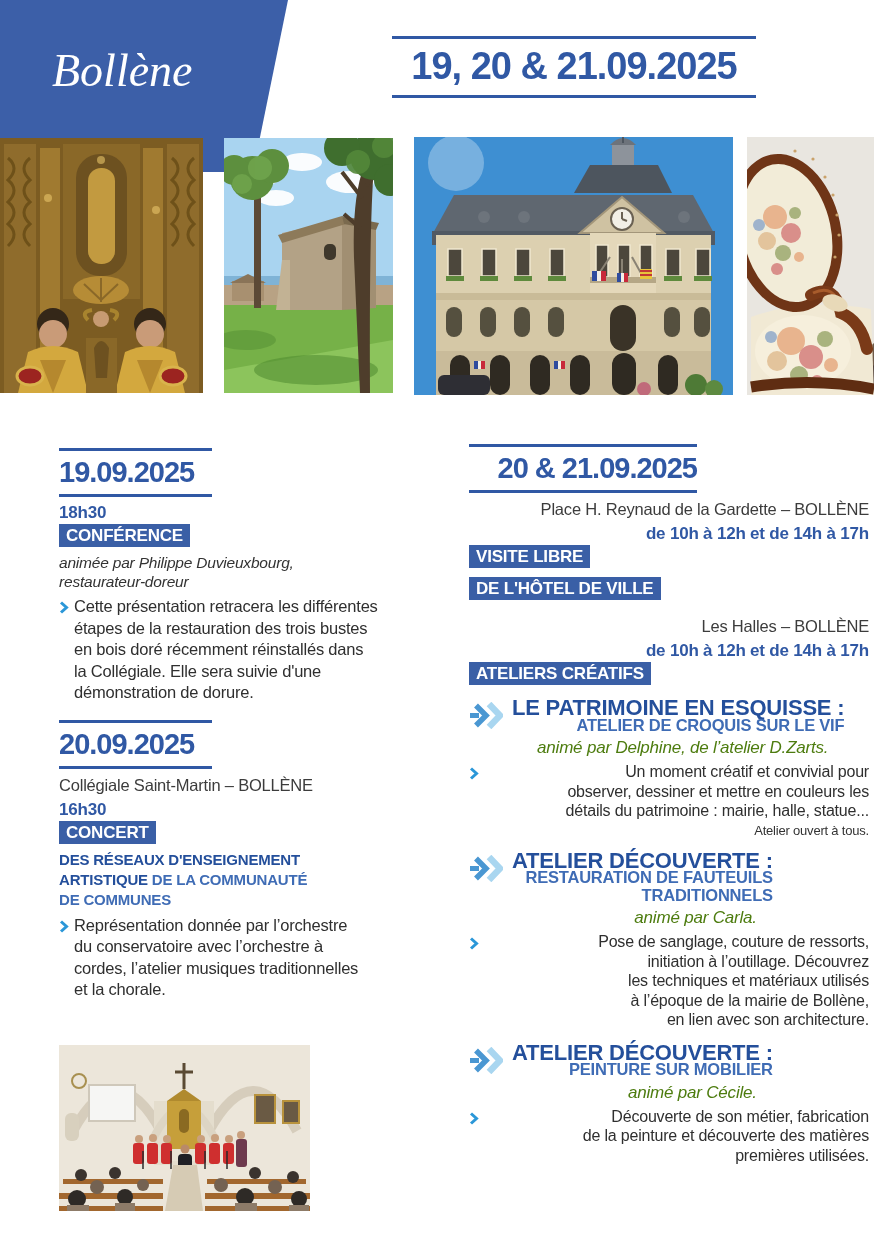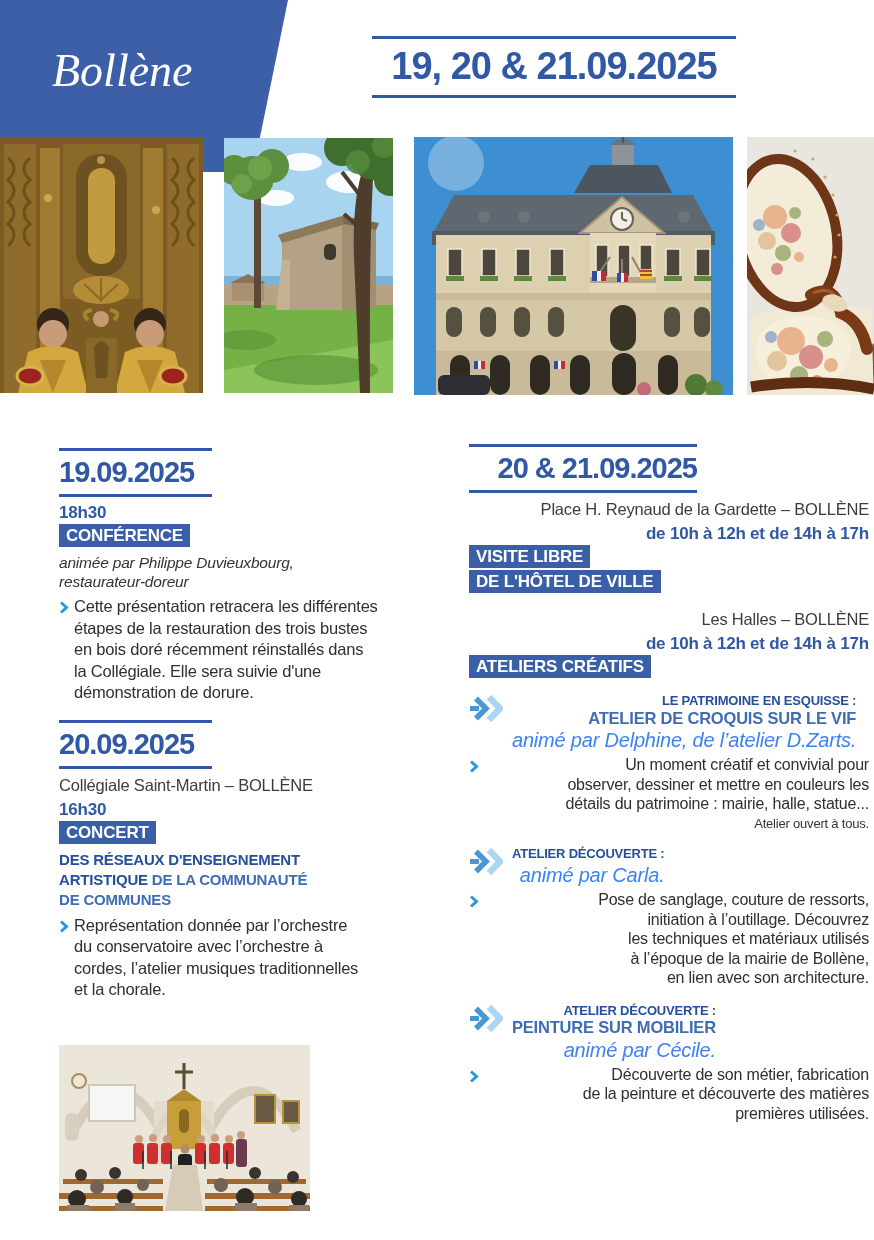--- a/index.html
+++ b/index.html
@@ -5,21 +5,21 @@
   html,body{margin:0;padding:0;background:#fff;}
   .page{position:relative;width:874px;height:1240px;background:#ffffff;overflow:hidden;
         font-family:"Liberation Sans",sans-serif;letter-spacing:-0.2px;color:#353535;}
 
   
   .banner{position:absolute;left:0;top:0;width:288px;height:172px;background:#3c5fa8;
           clip-path:polygon(0 0,100% 0,87.8% 100%,0 100%);}
   .banner .city{position:absolute;left:52px;top:44px;color:#ffffff;
                 font-family:"Liberation Serif",serif;font-style:italic;font-size:46px;letter-spacing:0;}
 
-  .date-top{position:absolute;left:372px;top:36px;width:364px;text-align:center;
+  .date-top{position:absolute;left:392px;top:36px;width:364px;text-align:center;
             border-top:3px solid #3058a4;border-bottom:3px solid #3058a4;
             padding:8px 0 10px;color:#3058a4;font-size:38px;font-weight:bold;
             letter-spacing:-1px;line-height:38px;}
 
   
   .photo{position:absolute;overflow:hidden;}
   .photo svg{display:block;}
   .p1{left:0;top:138;}   .p1{left:0px;top:138px;width:203px;height:255px;}
   .p2{left:224px;top:138px;width:169px;height:255px;}
   .p3{left:414px;top:137px;width:319px;height:258px;}
@@ -32,40 +32,40 @@
 
   .date-h{width:153px;border-top:3px solid #3058a4;border-bottom:3px solid #3058a4;
           padding:6px 0 7px;margin:4px 0 0;font-size:29px;font-weight:bold;color:#3058a4;
           letter-spacing:-1px;line-height:30px;}
   .date-h.wide{width:228px;}
 
   .location{margin:8px 0 0;font-size:16.5px;color:#3c3c3c;line-height:17px;}
   .time{margin:7px 0 0;font-size:17px;font-weight:bold;color:#3058a4;line-height:17px;}
   .badge-line{display:table;background:#3a5fa6;color:#ffffff;font-weight:bold;
               font-size:17px;line-height:17px;padding:3px 7px;margin:3px 0 0;}
-  .badge-line + .badge-line{margin-top:2px;}
+  .badge-line + .badge-line{margin-top:9px;}
   .host{margin:6px 0 0;font-style:italic;font-size:15.5px;color:#333333;line-height:19px;}
   .multiline{white-space:pre-line;}
 
   .para{display:flex;margin:5px 0 0;font-size:16.5px;line-height:21.5px;color:#2f2f2f;}
   .col-right .para{font-size:16px;line-height:19.5px;}
   .para .chev{flex:0 0 10px;margin:5px 5px 0 0;}
   .para .ptext{flex:1;}
 
   .subtitle{margin:6px 0 0;font-size:15px;font-weight:bold;line-height:20px;}
   .sub-strong{color:#244f9b;white-space:pre-line;}
   .sub-light{color:#3f6cb5;white-space:pre-line;}
 
   .gap{margin-top:18px;}
 
   .workshop{display:flex;margin:14px 0 0;}
   .w-icon{flex:0 0 34px;margin-right:9px;padding-top:3px;}
-  .w-strong{color:#244f9b;font-weight:bold;font-size:13px;line-height:17.5px;white-space:pre-line;}
+  .w-strong{color:#244f9b;font-weight:bold;font-size:22px;line-height:17.5px;white-space:pre-line;}
   .w-light{color:#3f6cb5;font-weight:bold;font-size:16.5px;line-height:17.5px;white-space:pre-line;}
-  .w-host{margin:4px 0 0;font-style:italic;font-size:20px;color:#3b82f6;line-height:19px;}
+  .w-host{margin:4px 16px 0;font-style:italic;font-size:17px;color:#4d7c0f;line-height:19px;}
   .note{margin:2px 0 0;font-size:13px;color:#333;line-height:15px;}
 </style>
 </head>
 <body>
 
 <div class="page">
 
   <div class="banner">
     <div class="city">Bollène</div>
   </div>
@@ -462,20 +462,22 @@
     <div class="workshop">
       <div class="w-icon">
         <svg width="34" height="27" viewBox="0 0 34 27">
             <line x1="1" y1="13.5" x2="10" y2="13.5" stroke="#4a97d2" stroke-width="5"></line>
             <polyline points="7,3.5 17,13.5 7,23.5" stroke="#4a97d2" stroke-width="5.5" fill="none"></polyline>
             <polyline points="20,2 31,13.5 20,25" stroke="#a9d6f0" stroke-width="6.5" fill="none"></polyline>
           </svg>
       </div>
       <div class="w-body">
         <div class="w-strong multiline">ATELIER DÉCOUVERTE :</div>
+        <div class="w-light multiline">RESTAURATION DE FAUTEUILS
+TRADITIONNELS</div>
         <div class="w-host">animé par Carla.</div>
       </div>
     </div>
     <div class="para">
       <svg class="chev" width="10" height="13" viewBox="0 0 10 13">
           <polyline points="2,1.5 7.5,6.5 2,11.5" stroke="#2b97d8" stroke-width="3" fill="none"></polyline>
         </svg>
       <span class="ptext multiline">Pose de sanglage, couture de ressorts,
 initiation à l’outillage. Découvrez
 les techniques et matériaux utilisés

